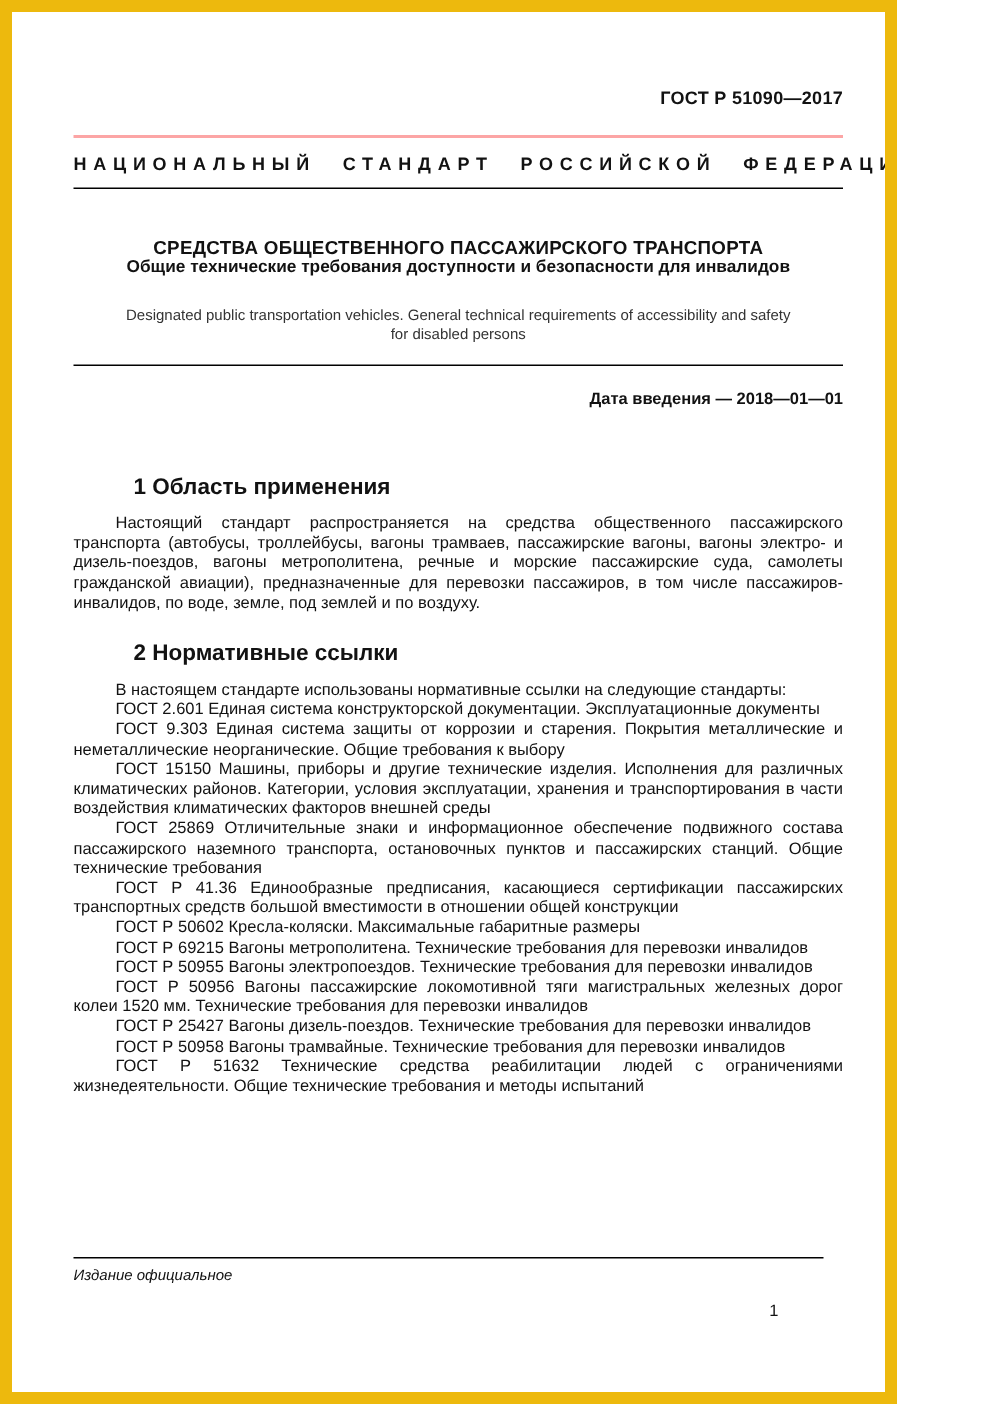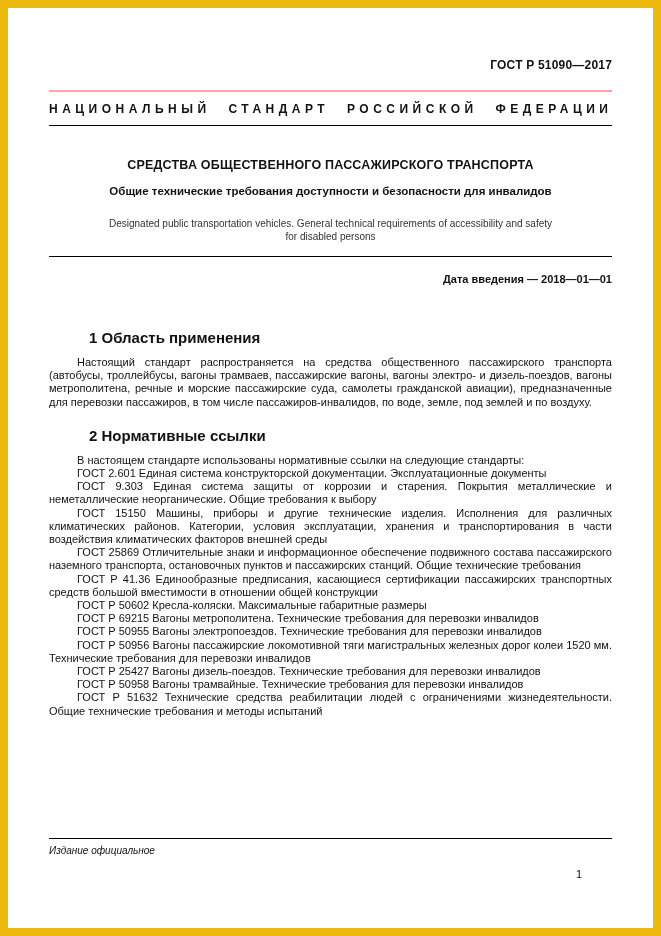--- a/index.html
+++ b/index.html
@@ -3,24 +3,24 @@
 <meta charset="utf-8">
 <style>
   * { margin: 0; padding: 0; box-sizing: border-box; }
   html, body { background: #ffffff; }
   body {
     width: 661px; height: 936px;
     font-family: "Liberation Sans", sans-serif;
   }
   .page {
     position: relative;
-    width: 661px; height: 936px;
+    width: 598px; height: 936px;
     border: 8px solid #edb90d;
     background: #ffffff;
-    padding: 50px 41px 0 41px;
+    padding: 50px 28px 0 41px;
     color: #121212;
     overflow: hidden;
   }
   .doc-code {
     text-align: right;
     font-size: 12px;
     font-weight: 700;
     letter-spacing: .2px;
   }
   .std-banner {
@@ -36,21 +36,20 @@
     white-space: nowrap;
   }
   .doc-title {
     margin-top: 32px;
     text-align: center;
     font-size: 12.5px;
     font-weight: 700;
     letter-spacing: .2px;
   }
   .doc-subtitle {
-    margin-top: 13px;
     text-align: center;
     font-size: 11.5px;
     font-weight: 700;
   }
   .doc-english {
     margin: 20px auto 0 auto;
     max-width: 450px;
     text-align: center;
     font-size: 10px;
     line-height: 13px;

